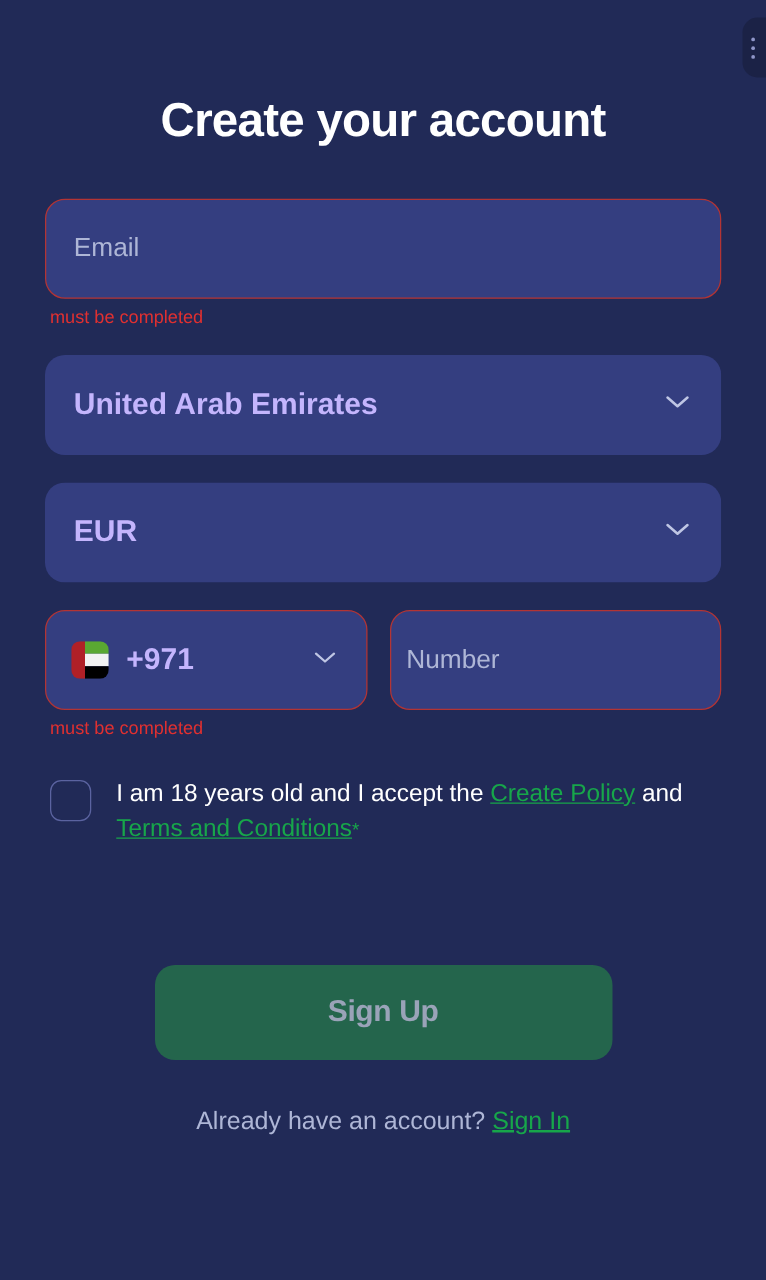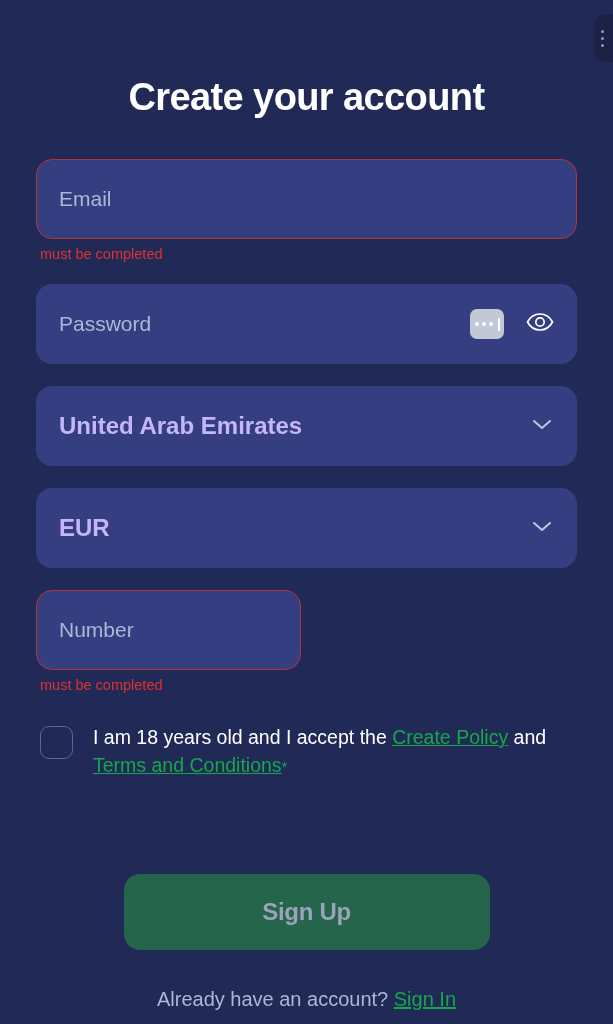--- a/index.html
+++ b/index.html
@@ -154,21 +154,21 @@
   }
   .phone-number {
     position: relative;
     width: 265px;
     height: 80px;
     background: #343e80;
     border: 1px solid #b33434;
     border-radius: 16px;
     display: flex;
     align-items: center;
-    padding: 0 22px;
+    padding: 0 12px;
   }
   .flag {
     width: 30px;
     height: 30px;
     border-radius: 7px;
     overflow: hidden;
     display: flex;
     flex: none;
   }
   .flag .bar-red { width: 36%; background: #b02027; }
@@ -250,39 +250,20 @@
 
   <h1 class="title">Create your account</h1>
 
   <div class="field-wrap" id="email-wrap">
     <div class="field error">
       <span class="placeholder">Email</span>
     </div>
     <div class="error-text">must be completed</div>
   </div>
 
-  <div class="field-wrap">
-    <div class="field">
-      <span class="placeholder">Password</span>
-      <span class="pw-icons">
-        <span class="autofill-icon">
-          <i></i>
-            <i></i>
-            <i></i>
-            <b></b>
-        </span>
-        <span>
-          <svg width="28" height="20" viewBox="0 0 28 20" fill="none">
-            <path d="M1.5 10C4.5 4.5 9 2 14 2s9.5 2.5 12.5 8c-3 5.5-7.5 8-12.5 8S4.5 15.5 1.5 10z" stroke="#ffffff" stroke-width="1.7"></path>
-            <circle cx="14" cy="10" r="4.2" stroke="#ffffff" stroke-width="1.7"></circle>
-          </svg>
-        </span>
-      </span>
-    </div>
-  </div>
 
   <div class="field-wrap">
     <div class="field">
       <span class="value">United Arab Emirates</span>
       <span class="chevron">
         <svg width="20" height="12" viewBox="0 0 20 12" fill="none">
           <path d="M2 2l8 7 8-7" stroke="#bfc6e4" stroke-width="2" stroke-linecap="round" stroke-linejoin="round"></path>
         </svg>
       </span>
     </div>
@@ -293,20 +274,36 @@
       <span class="value">EUR</span>
       <span class="chevron">
         <svg width="20" height="12" viewBox="0 0 20 12" fill="none">
           <path d="M2 2l8 7 8-7" stroke="#bfc6e4" stroke-width="2" stroke-linecap="round" stroke-linejoin="round"></path>
         </svg>
       </span>
     </div>
   </div>
 
   <div class="phone-row">
+    <div class="phone-code">
+      <span class="flag">
+        <span class="bar-red"></span>
+        <span class="stripes">
+          <span class="s-green"></span>
+          <span class="s-white"></span>
+          <span class="s-black"></span>
+        </span>
+      </span>
+      <span class="value">+971</span>
+      <span class="chevron">
+        <svg width="18" height="11" viewBox="0 0 20 12" fill="none">
+          <path d="M2 2l8 7 8-7" stroke="#bfc6e4" stroke-width="2" stroke-linecap="round" stroke-linejoin="round"></path>
+        </svg>
+      </span>
+    </div>
     <div class="phone-number">
       <span class="placeholder">Number</span>
     </div>
   </div>
   <div class="error-text">must be completed</div>
 
   <div class="terms">
     <div class="checkbox"></div>
     <div class="terms-text">
       <span>I am 18 years old and I accept the </span><span class="link-green">Create Policy</span><span> and </span><span class="link-green">Terms and Conditions</span><span class="asterisk">*</span>

